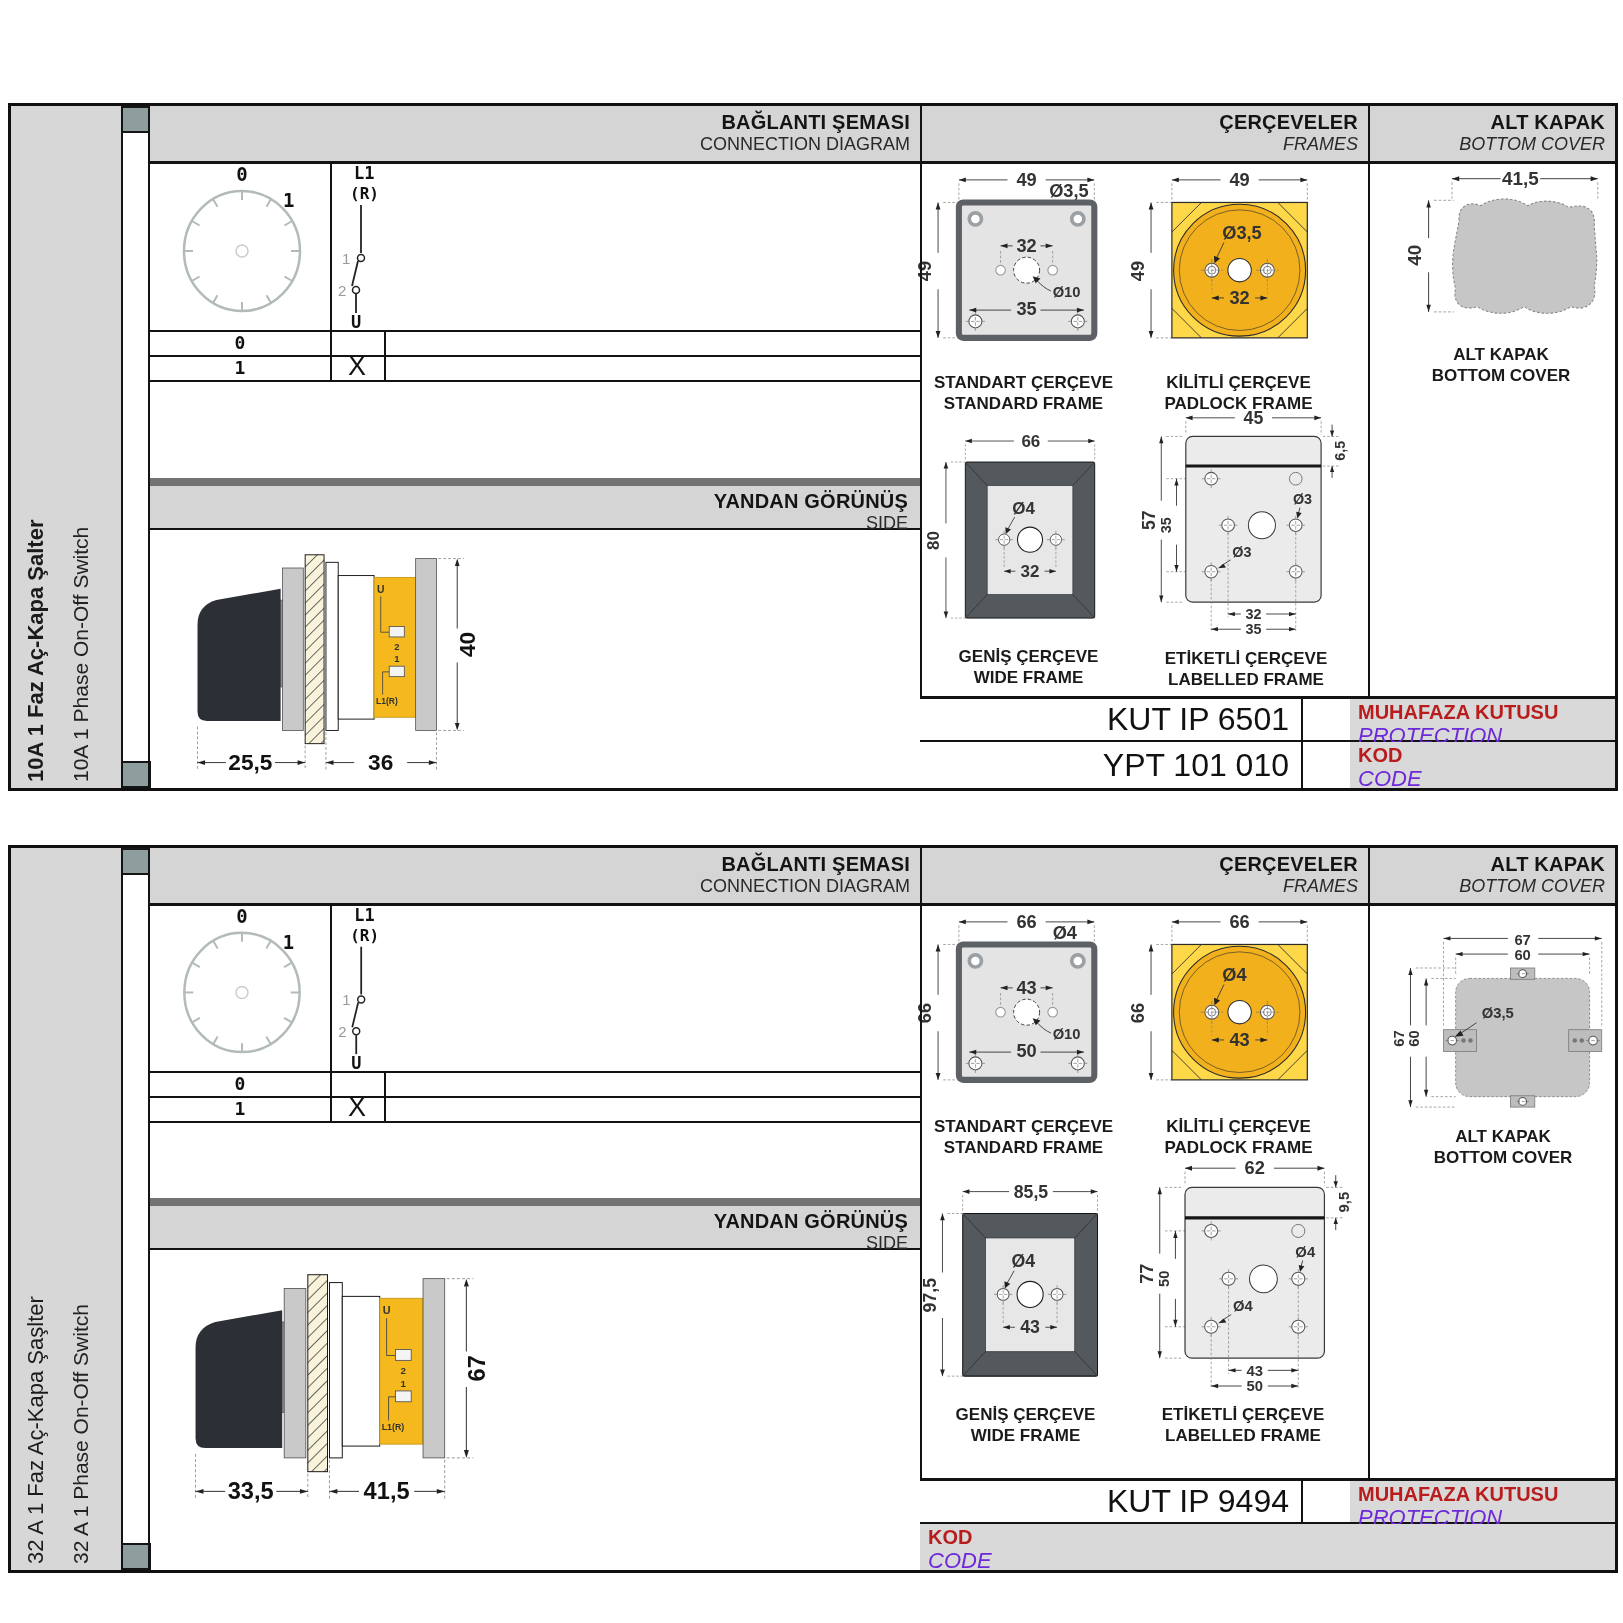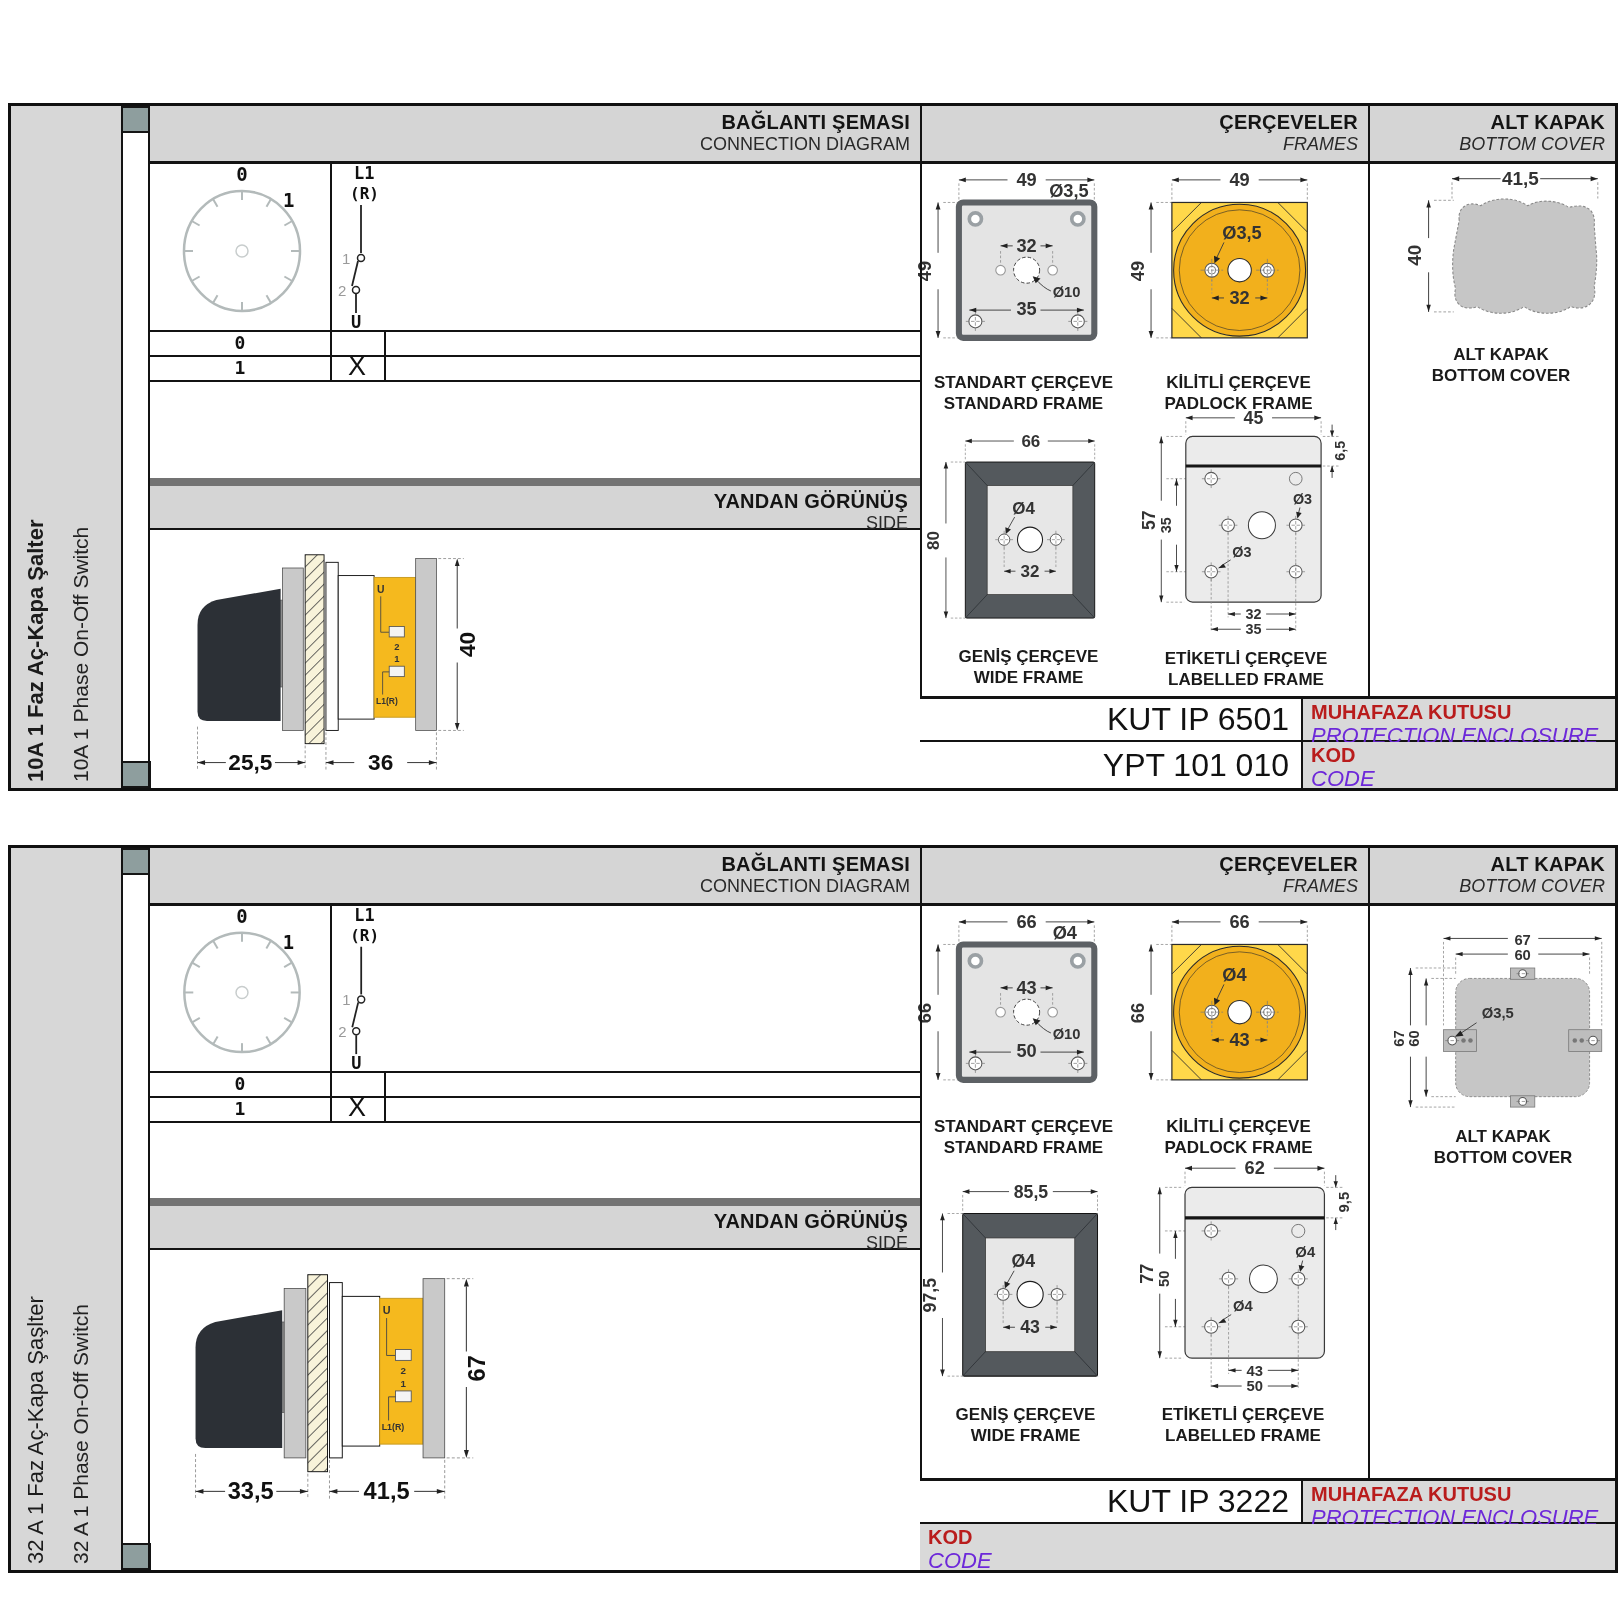--- a/index.html
+++ b/index.html
@@ -17,21 +17,21 @@
   .vl { position:absolute; width:2px; background:#131313; }
   .hl { position:absolute; height:2px; background:#131313; left:139px; }
   .hdrcell { position:absolute; top:0; height:55px; background:#d5d5d5; box-sizing:border-box; text-align:right; padding:5px 10px 0 0; }
   .h-tr { font-weight:bold; font-size:20px; color:#141414; line-height:1.15; letter-spacing:.2px; }
   .h-en { font-size:18px; color:#2a2a2a; line-height:1.2; }
   .it { font-style:italic; }
   .sidehdr { position:absolute; left:139px; width:770px; height:52px; background:#d5d5d5; border-top:8px solid #737373; border-bottom:2px solid #131313; box-sizing:border-box; text-align:right; padding:4px 12px 0 0; }
   .rowlbl { position:absolute; text-align:center; font-family:"DejaVu Sans Mono",monospace; font-weight:bold; font-size:18px; color:#111; }
   .xmark { position:absolute; text-align:center; font-size:27px; color:#111; }
   .cap { position:absolute; text-align:center; font-weight:bold; font-size:17px; line-height:1.25; color:#1a1a1a; }
-  .codes { position:absolute; left:909px; right:0; display:flex; box-sizing:border-box; background:#fff; }
+  .codes { position:absolute; left:909px; right:0; display:flex; box-sizing:border-box; background:#fff;gap:47px; }
   .cval { width:383px; display:flex; align-items:center; justify-content:flex-end; padding-right:12px; font-size:32px; color:#111; border-right:2px solid #131313; box-sizing:border-box; background:#fff; }
   .clbl { flex:1; background:#d9d9d9; padding:2px 0 0 8px; }
   .clbl .tr { font-weight:bold; font-size:20px; color:#b91c1c; line-height:1.1; }
   .clbl .en { font-style:italic; font-size:22px; color:#6d28d9; line-height:1.15; }
   svg { overflow:visible; }
   svg text { font-family:"Liberation Sans",sans-serif; }
   .dim { stroke:#3f3f3f; stroke-width:1.1; }
   .ext { stroke:#8c8c8c; stroke-width:.9; stroke-dasharray:3,2.2; }
   .arr { fill:#222; }
   .dnum { font-size:21px; font-weight:600; fill:#333; }
@@ -851,21 +851,21 @@
     <text class="dnum-s" x="110" y="104">Ø3,5</text>
     <path class="dim" fill="none" d="M104,109 L86,121"></path>
       <polygon class="arr" points="79,125 85.5,118 89,124"></polygon>
   </svg>
   <div class="cap" style="left:1392px;top:278px;width:200px">
     <div>ALT KAPAK</div>
     <div>BOTTOM COVER</div>
   </div>
 
   <div class="codes" style="top:630px;height:46px;border-top:3px solid #131313;border-bottom:2px solid #131313">
-    <div class="cval">KUT IP 3222</div>
+    <div class="cval">KUT IP 9494</div>
     <div class="clbl">
       <div class="tr">MUHAFAZA KUTUSU</div>
       <div class="en">PROTECTION ENCLOSURE</div>
     </div>
   </div>
   <div class="codes" style="top:676px;height:46px">
     <div class="clbl">
       <div class="tr">KOD</div>
       <div class="en">CODE</div>
     </div>

